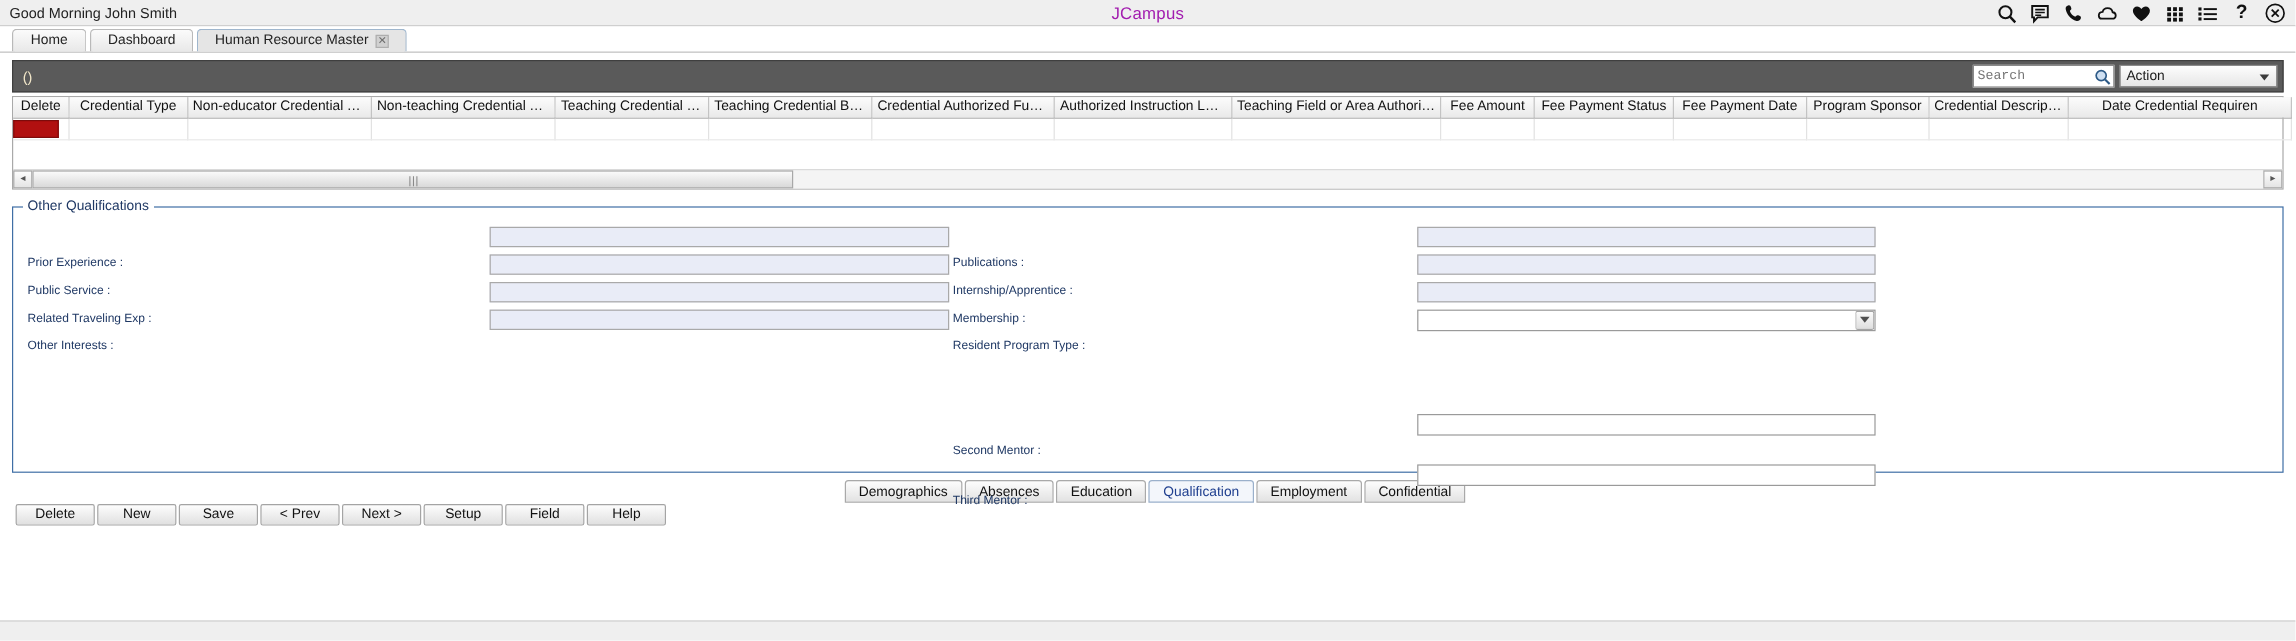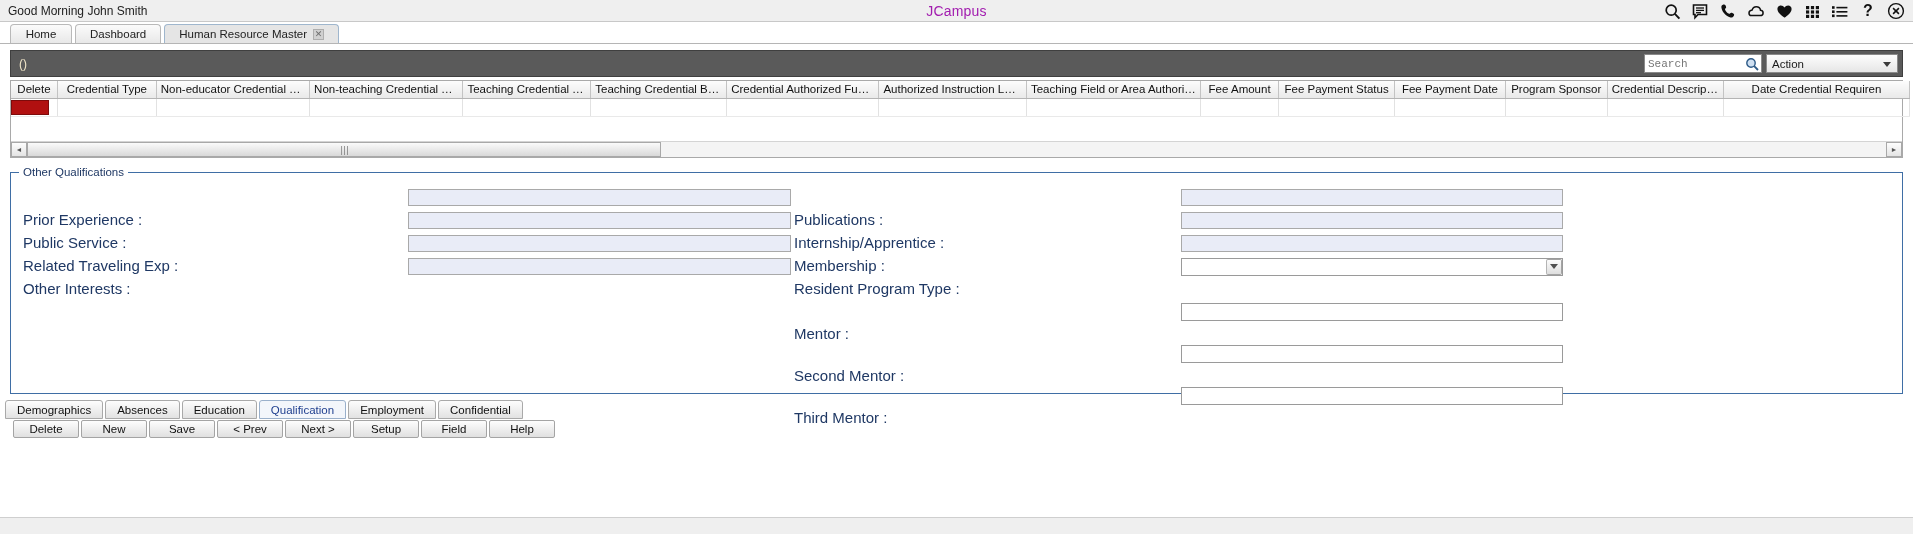--- a/index.html
+++ b/index.html
@@ -278,21 +278,21 @@
     padding: 4px 0 0 0;
   }
   .frow {
     position: absolute;
     left: 0; right: 0;
     height: 23px;
     display: flex;
     align-items: center;
   }
   .lbl {
-    font-size: 15px;
+    font-size: 10px;
     color: #1f3864;
     white-space: nowrap;
     margin-top: 44px;
   }
   .lbl.left  { position: absolute; left: 12px; }
   .lbl.right { position: absolute; left: 783px; }
 
   .fin {
     position: absolute;
     height: 17px;
@@ -348,24 +348,25 @@
     position: absolute;
     left: 399px; top: 3px;
     width: 12px; height: 12px;
     background: linear-gradient(#f4f4f4, #e2e2e2);
     border: 1px solid #8e8e8e;
     cursor: pointer;
   }
 
   
   .btabs {
-    margin: 6px 0 0 0;
+    margin: 6px 0 0 12px;
     display: flex;
     align-items: flex-end;
     gap: 2px;
+    justify-content: center;
   }
   .btab {
     height: 19px;
     padding: 0 11px;
     font-size: 11.5px;
     color: #111;
     background: linear-gradient(#fdfdfd, #e2e2e2);
     border: 1px solid #a9a9a9;
     border-radius: 3px 3px 0 0;
     display: flex; align-items: center;
@@ -611,24 +612,20 @@
           <input class="fin c1" type="text" style="">
           <span class="lbl right">Resident Program Type :</span>
           <div class="fsel">
             <span class="btn">
                 <i></i>
               </span>
           </div>
         </div>
 
 
-        <div class="frow" style="top:114px;">
-          <span class="lbl right">Mentor :</span>
-          <input class="ftext" type="text" style="">
-        </div>
 
 
         <div class="frow" style="top:156px;">
           <span class="lbl right">Second Mentor :</span>
           <input class="ftext" type="text" style="">
         </div>
 
 
         <div class="frow" style="top:198px;">
           <span class="lbl right">Third Mentor :</span>

